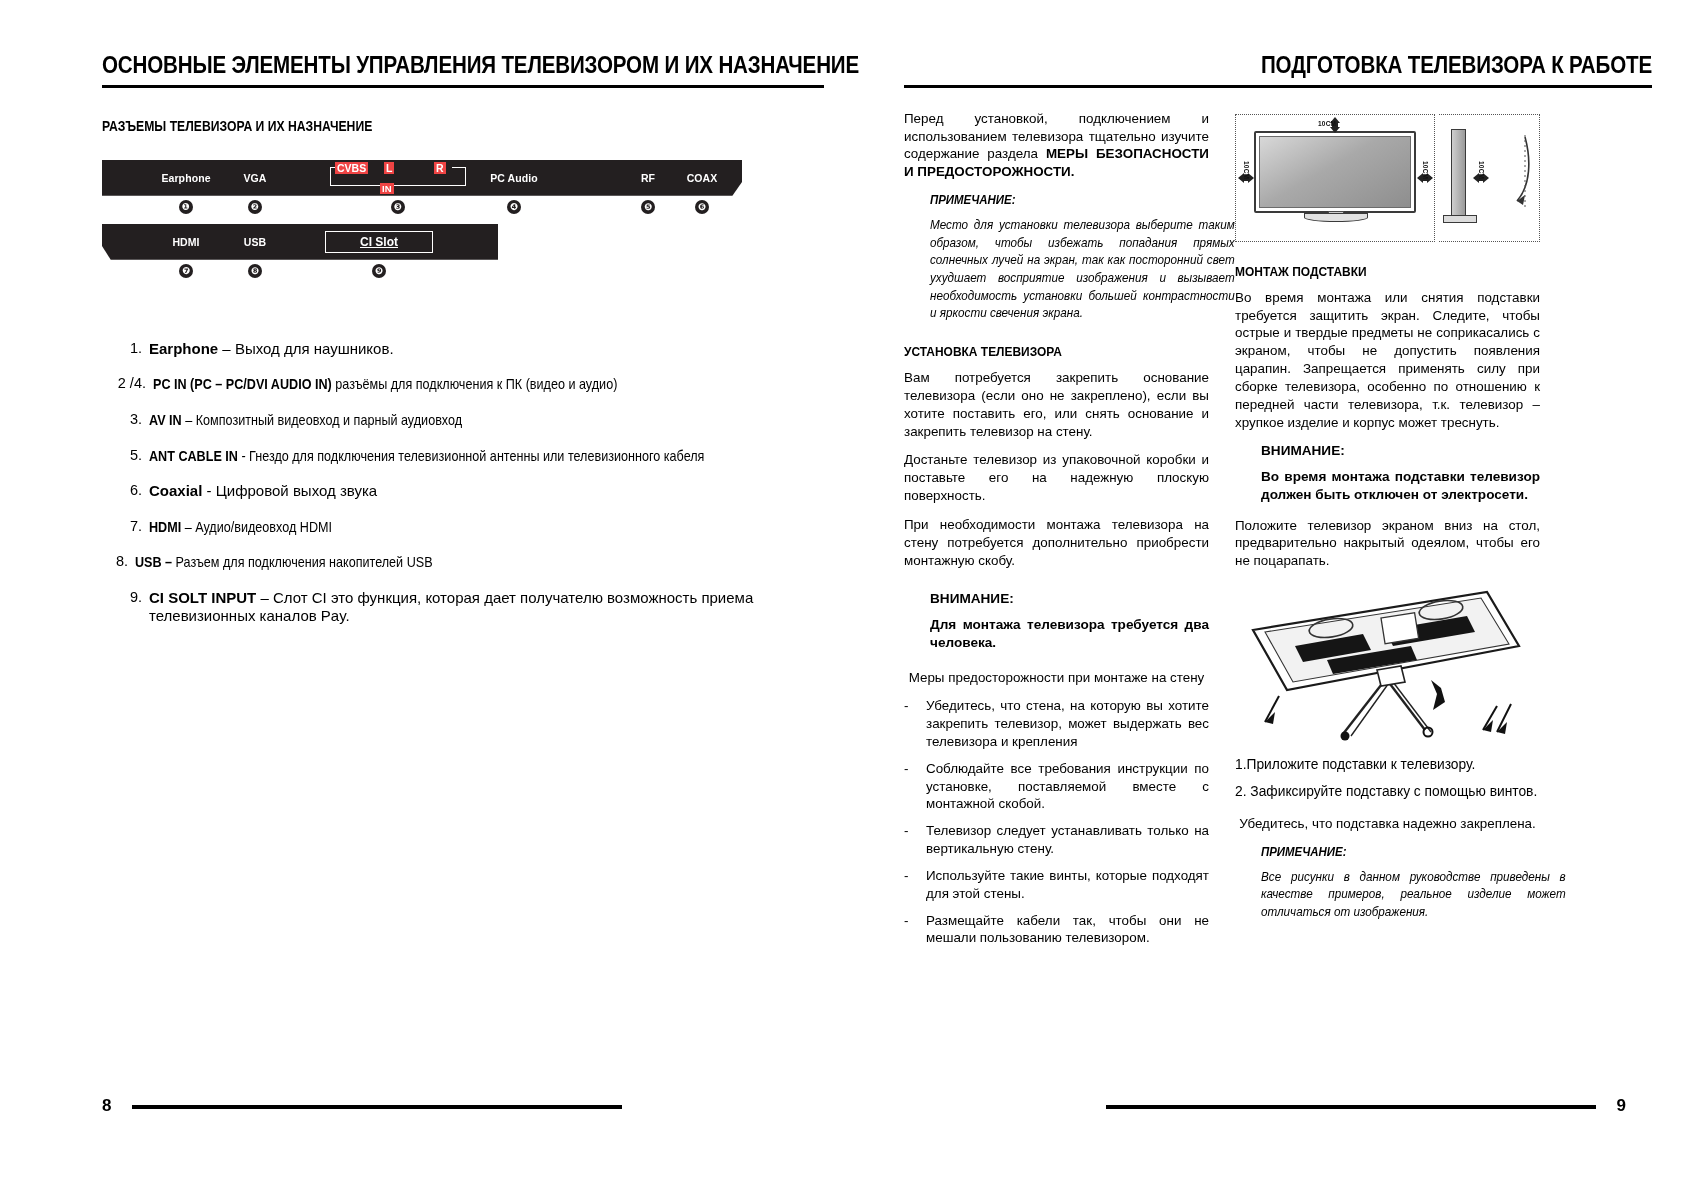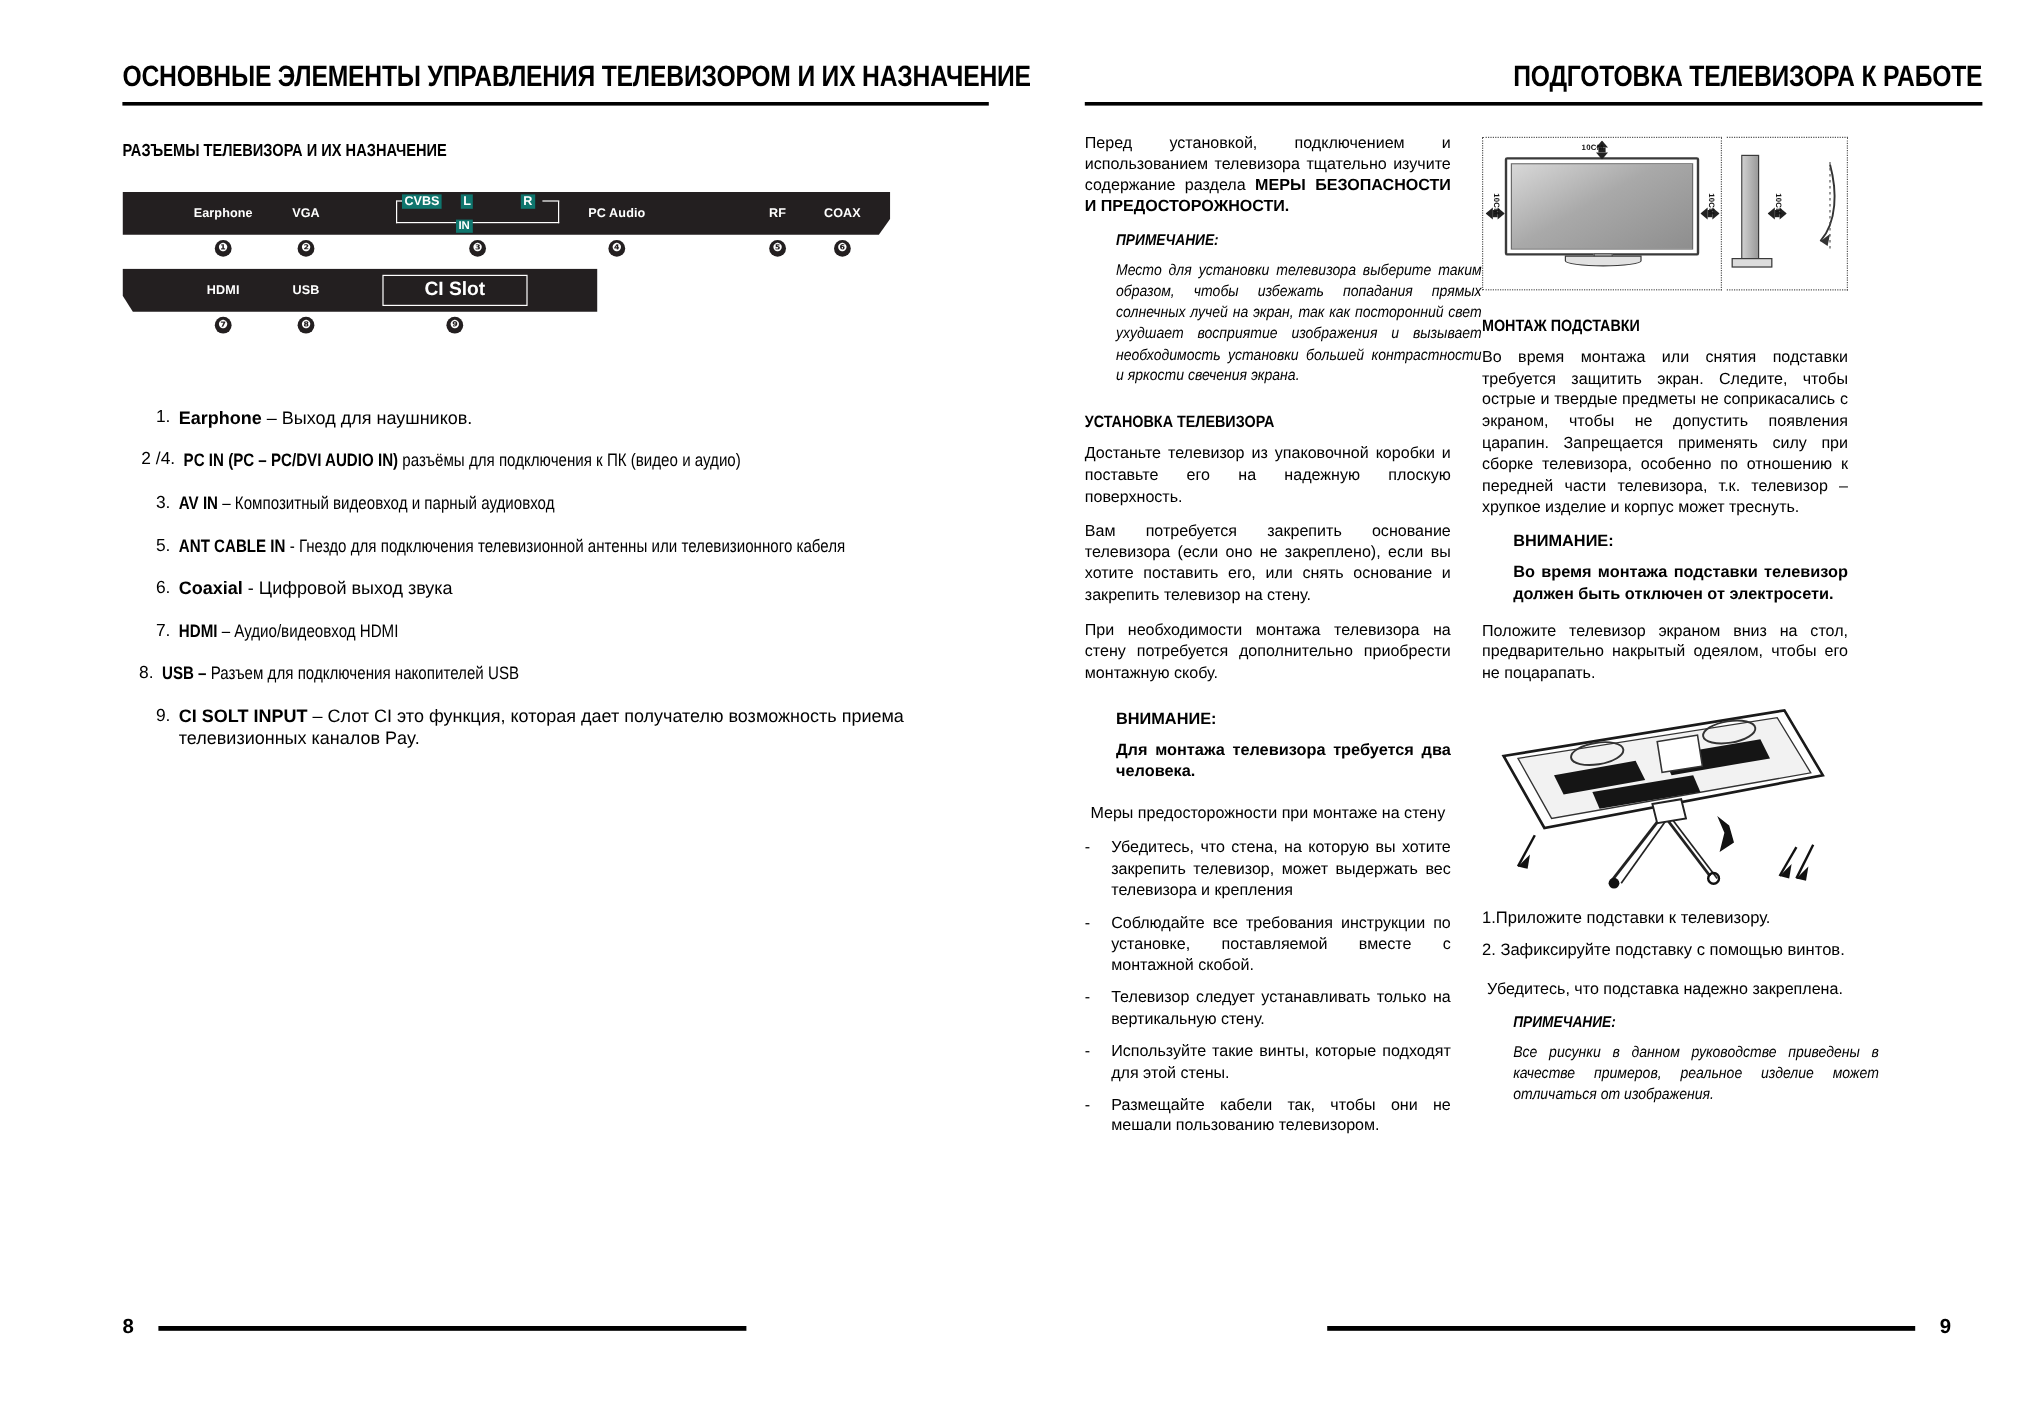--- a/index.html
+++ b/index.html
@@ -101,41 +101,42 @@
   }
   .av-group .topbar-r {
     position: absolute; right: 0; top: 2px; width: 14px;
     border-top: 1.3px solid #fff;
   }
   .av-group span {
     position: absolute;
     font-size: 10.5px;
     font-weight: bold;
     top: -3px;
-    background: #0f766e;
+    background: #ef4444;
     padding: 0 2px;
   }
   .av-group .s-cvbs { left: 5px; }
   .av-group .s-l    { left: 54px; }
   .av-group .s-r    { left: 104px; }
   .av-group .s-in {
     top: auto;
     bottom: -3px;
     left: 50px;
     font-size: 9.5px;
   }
   .ci-slot {
     position: absolute;
     top: 50%;
     transform: translate(-50%, -50%);
     border: 1.6px solid #fff;
     padding: 3px 34px;
-    font-size: 16px;
+    font-size: 12px;
     font-weight: bold;
     white-space: nowrap;
+    text-decoration: underline;
   }
   .callout-row { position: relative; height: 28px; }
   .callout {
     position: absolute;
     top: 4px;
     transform: translateX(-50%);
     width: 14px; height: 14px;
     border-radius: 50%;
     background: #231f20;
     color: #fff;
@@ -488,22 +489,22 @@
 
       <div class="col">
 
         <p class="p"><span>Перед установкой, подключением и использованием телевизора тщательно изучите содержание раздела </span><b>МЕРЫ БЕЗОПАСНОСТИ И ПРЕДОСТОРОЖНОСТИ.</b></p>
 
         <div class="note-label">ПРИМЕЧАНИЕ:</div>
         <div class="note-body">Место для установки телевизора выберите таким образом, чтобы избежать попадания прямых солнечных лучей на экран, так как посторонний свет ухудшает восприятие изображения и вызывает необходимость установки большей контрастности и яркости свечения экрана.</div>
 
         <div class="sect-h">УСТАНОВКА ТЕЛЕВИЗОРА</div>
 
+        <p class="p">Вам потребуется закрепить основание телевизора (если оно не закреплено), если вы хотите поставить его, или снять основание и закрепить телевизор на стену.</p>
         <p class="p">Достаньте телевизор из упаковочной коробки и поставьте его на надежную плоскую поверхность.</p>
-        <p class="p">Вам потребуется закрепить основание телевизора (если оно не закреплено), если вы хотите поставить его, или снять основание и закрепить телевизор на стену.</p>
         <p class="p">При необходимости монтажа телевизора на стену потребуется дополнительно приобрести монтажную скобу.</p>
 
         <div class="warn-block">
           <div class="warn-title">ВНИМАНИЕ:</div>
           <div class="warn-text">Для монтажа телевизора требуется два человека.</div>
         </div>
 
         <p class="p nojust">Меры предосторожности при монтаже на стену</p>
 
         <div class="dash-list">

